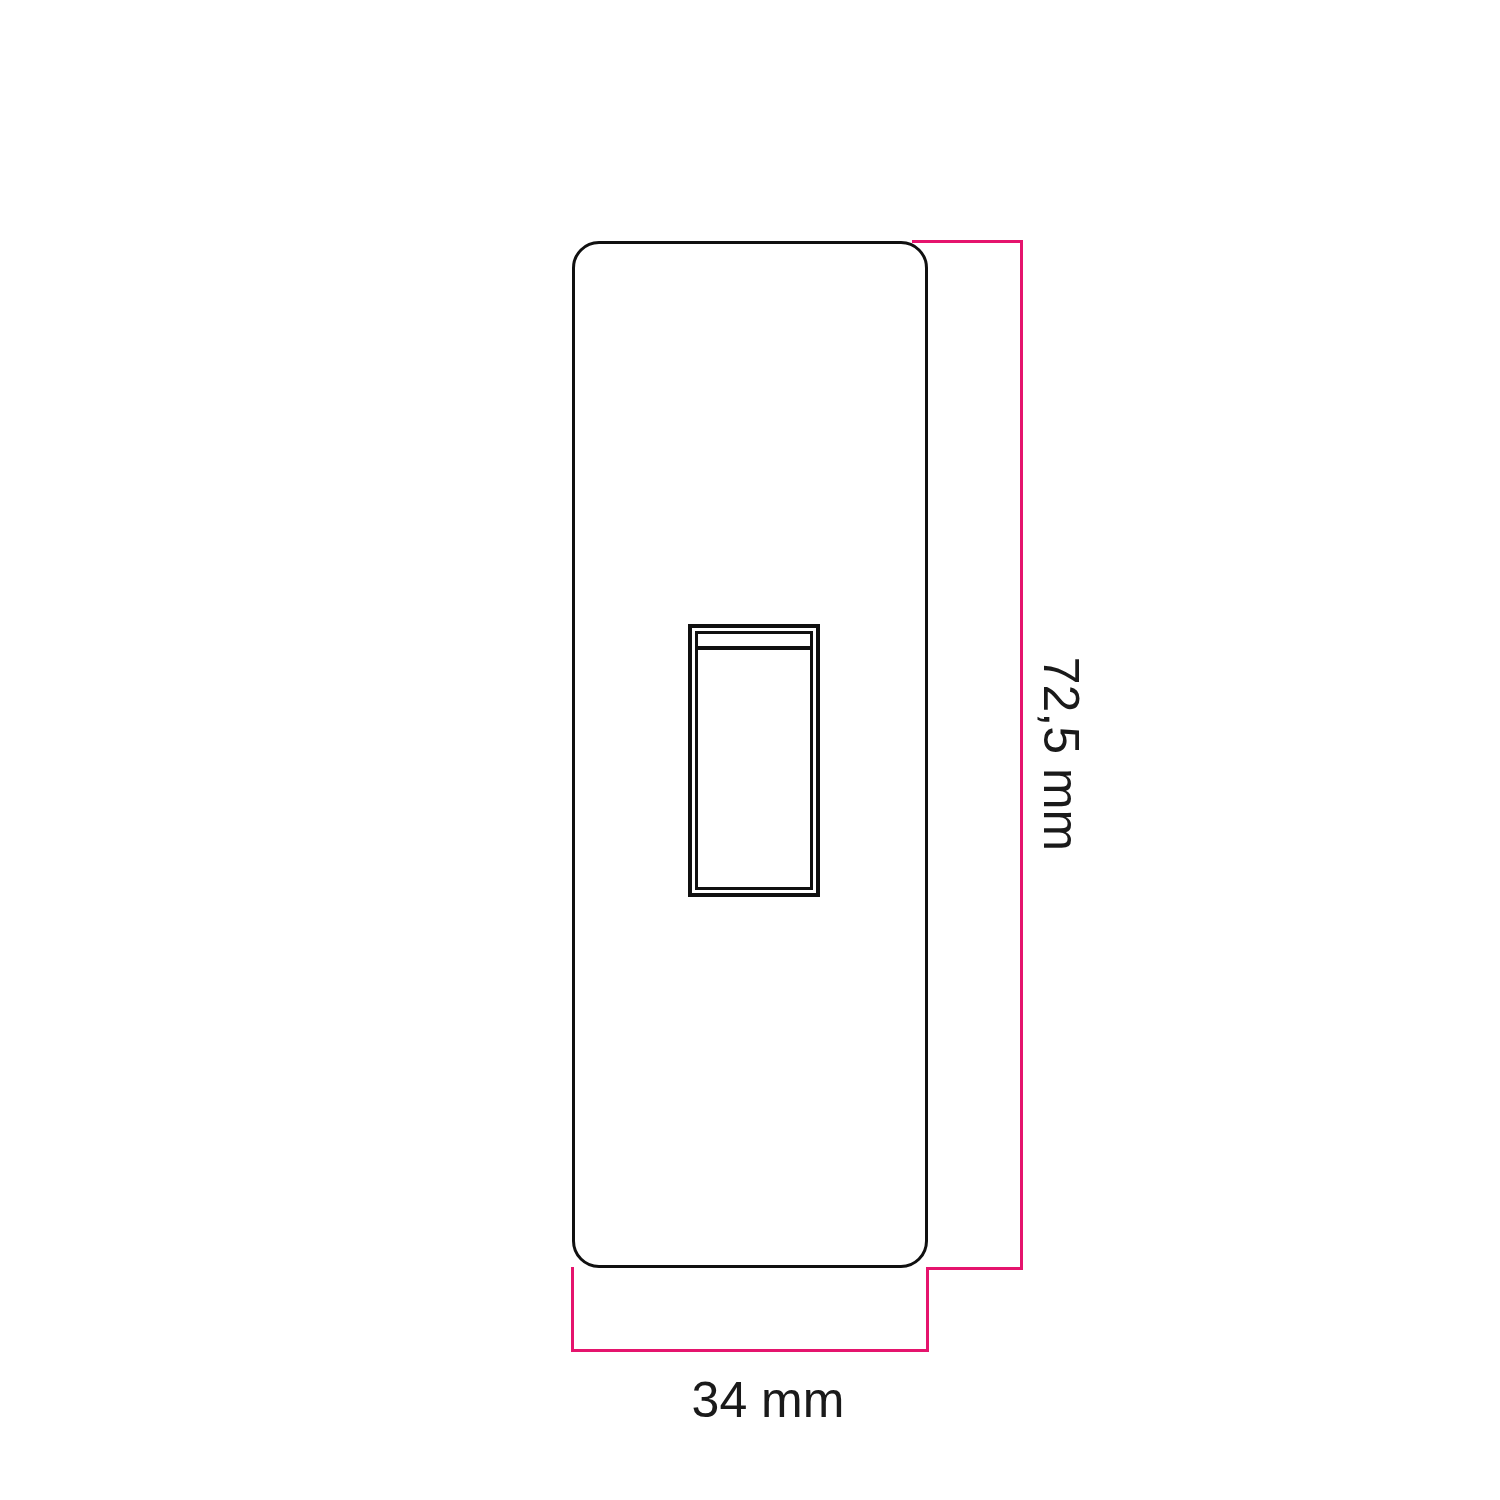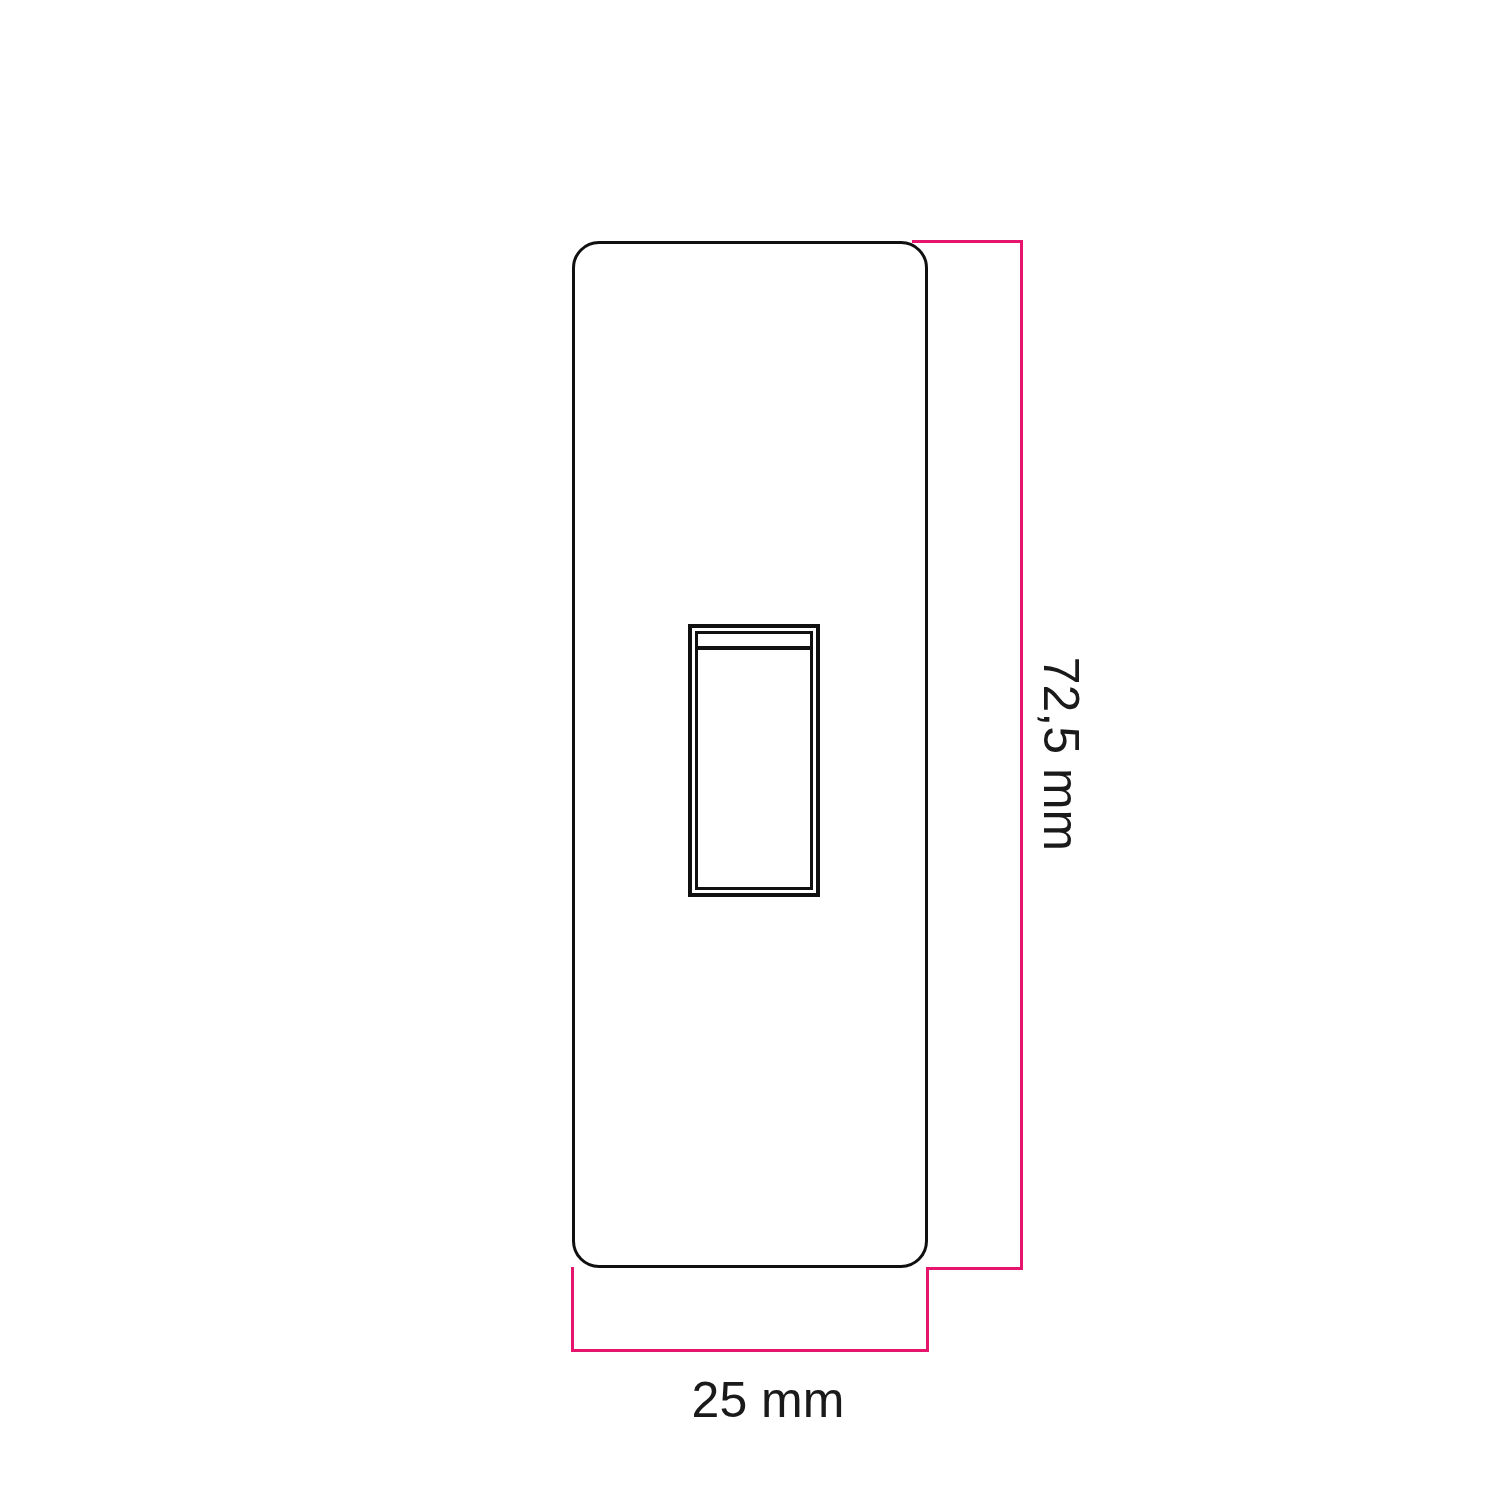--- a/index.html
+++ b/index.html
@@ -91,15 +91,15 @@
   </div>
 
   <div class="dim dim-h-top-ext"></div>
   <div class="dim dim-h-line"></div>
   <div class="dim dim-h-bottom-ext"></div>
   <div class="dim-label dim-label-height">72,5 mm</div>
 
   <div class="dim dim-w-left-ext"></div>
   <div class="dim dim-w-line"></div>
   <div class="dim dim-w-right-ext"></div>
-  <div class="dim-label dim-label-width">25 mm</div>
+  <div class="dim-label dim-label-width">34 mm</div>
 
 </div>
 
 </body></html>

